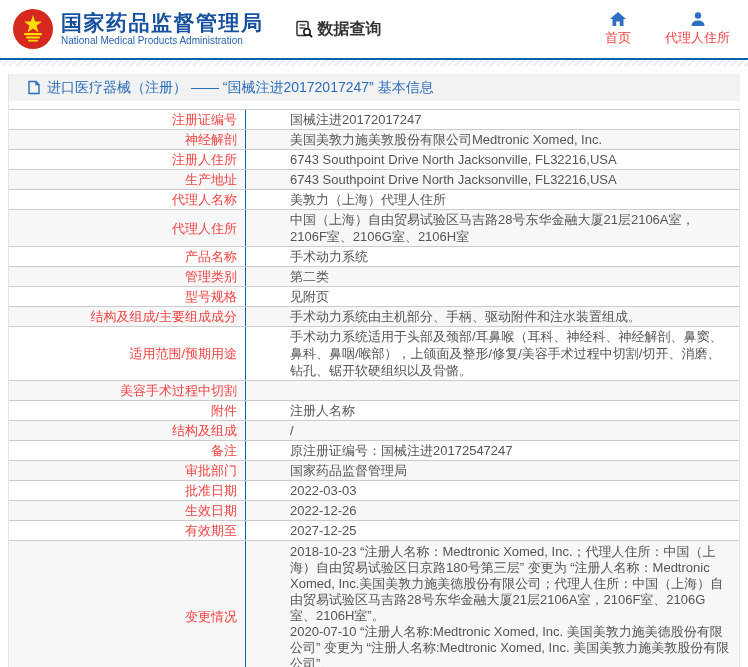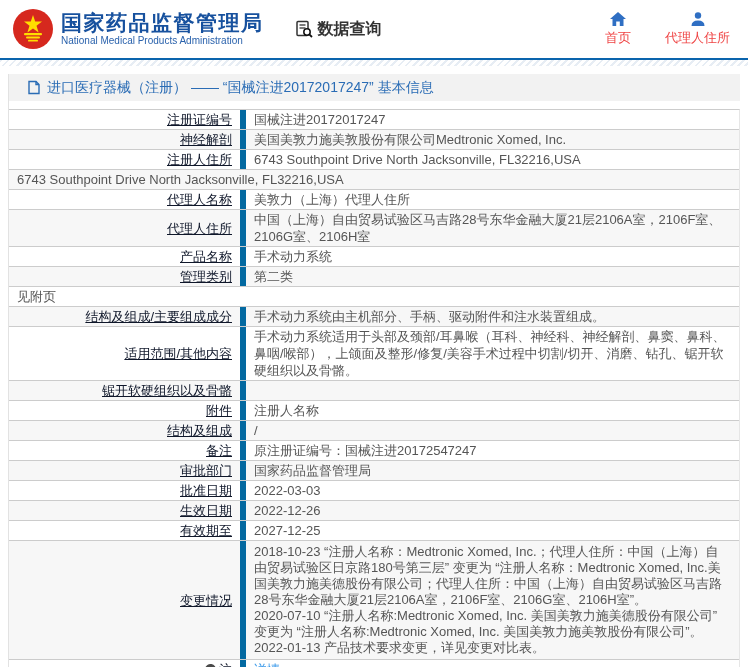--- a/index.html
+++ b/index.html
@@ -21,22 +21,22 @@
 
   
   .content { margin:8px 8px 0 8px; border-left:1px solid #e2e2e2; }
   .breadcrumb-bar { background:#f2f2f2; height:27px; display:flex; align-items:center; gap:6px; padding-left:18px; color:#2a6cb5; font-size:14px; }
   .breadcrumb-bar svg { flex-shrink:0; }
 
   .info-table { margin-top:8px; border-top:1px solid #ccc; border-right:1px solid #e6e6e6; }
   .row { display:flex; border-bottom:1px solid #ccc; min-height:20px; background:#fff; }
   .row:nth-child(even) { background:#f7f7f7; }
   .cell { font-size:13px; color:#555; line-height:17px; padding:1px 8px; display:flex; align-items:center; }
-  .cell.label { width:237px; flex-shrink:0; justify-content:flex-end; text-align:right; border-right:6px solid #0369a1; color:#0f172a;text-decoration:underline; }
-  .cell.value { flex:1; white-space:pre-wrap; word-break:break-word; }
+  .cell.label { width:237px; flex-shrink:0; justify-content:flex-end; text-align:right; border-right:1px solid #0369a1; color:#ef4444; }
+  .cell.value { flex:1; white-space:pre-wrap; word-break:break-word;margin-left:36px; }
   .row.changes .cell.value { line-height:16px; padding-top:3px; padding-bottom:3px; }
   .detail-link { color:#3d9bea; text-decoration:none; cursor:pointer; font-size:13px; }
   .note-icon { width:11px; height:11px; background:#4a4a4a; border-radius:50% 50% 50% 1px; display:inline-block; margin-right:3px; transform:rotate(10deg); }
 </style>
 </head>
 <body>
 
 <div class="header">
   <div class="logo-group">
     <svg class="emblem" viewBox="0 0 42 42">
@@ -98,51 +98,53 @@
       </div>
     <div class="row">
         <div class="cell label">神经解剖</div>
         <div class="cell value">美国美敦力施美敦股份有限公司Medtronic Xomed, Inc.</div>
       </div>
     <div class="row">
         <div class="cell label">注册人住所</div>
         <div class="cell value">6743 Southpoint Drive North Jacksonville, FL32216,USA</div>
       </div>
     <div class="row">
+        <div class="cell label">生产地址</div>
         <div class="cell value">6743 Southpoint Drive North Jacksonville, FL32216,USA</div>
       </div>
     <div class="row">
         <div class="cell label">代理人名称</div>
         <div class="cell value">美敦力（上海）代理人住所</div>
       </div>
     <div class="row">
         <div class="cell label">代理人住所</div>
         <div class="cell value">中国（上海）自由贸易试验区马吉路28号东华金融大厦21层2106A室，2106F室、2106G室、2106H室</div>
       </div>
     <div class="row">
         <div class="cell label">产品名称</div>
         <div class="cell value">手术动力系统</div>
       </div>
     <div class="row">
         <div class="cell label">管理类别</div>
         <div class="cell value">第二类</div>
       </div>
     <div class="row">
+        <div class="cell label">型号规格</div>
         <div class="cell value">见附页</div>
       </div>
     <div class="row">
         <div class="cell label">结构及组成/主要组成成分</div>
         <div class="cell value">手术动力系统由主机部分、手柄、驱动附件和注水装置组成。</div>
       </div>
     <div class="row">
-        <div class="cell label">适用范围/其他内容</div>
+        <div class="cell label">适用范围/预期用途</div>
         <div class="cell value">手术动力系统适用于头部及颈部/耳鼻喉（耳科、神经科、神经解剖、鼻窦、鼻科、鼻咽/喉部），上颌面及整形/修复/美容手术过程中切割/切开、消磨、钻孔、锯开软硬组织以及骨骼。</div>
       </div>
     <div class="row">
-        <div class="cell label">锯开软硬组织以及骨骼</div>
+        <div class="cell label">美容手术过程中切割</div>
         <div class="cell value"></div>
       </div>
     <div class="row">
         <div class="cell label">附件</div>
         <div class="cell value">注册人名称</div>
       </div>
     <div class="row">
         <div class="cell label">结构及组成</div>
         <div class="cell value">/</div>
       </div>

